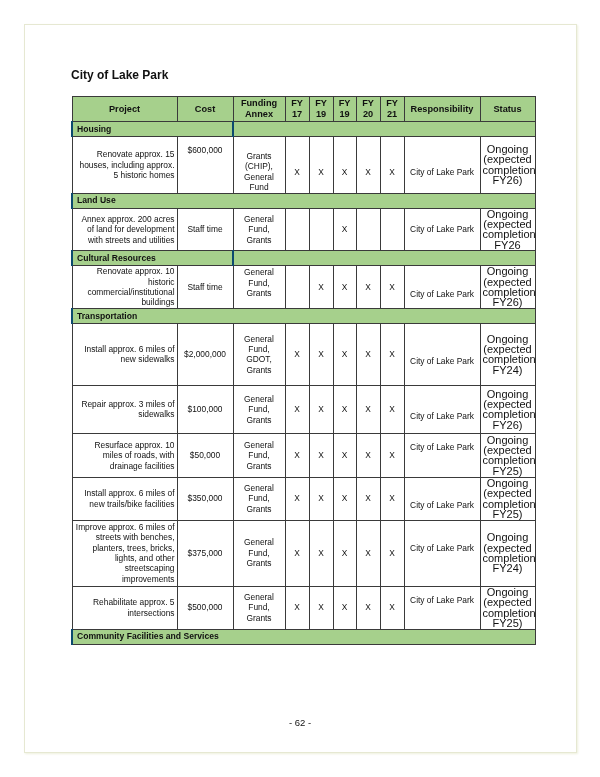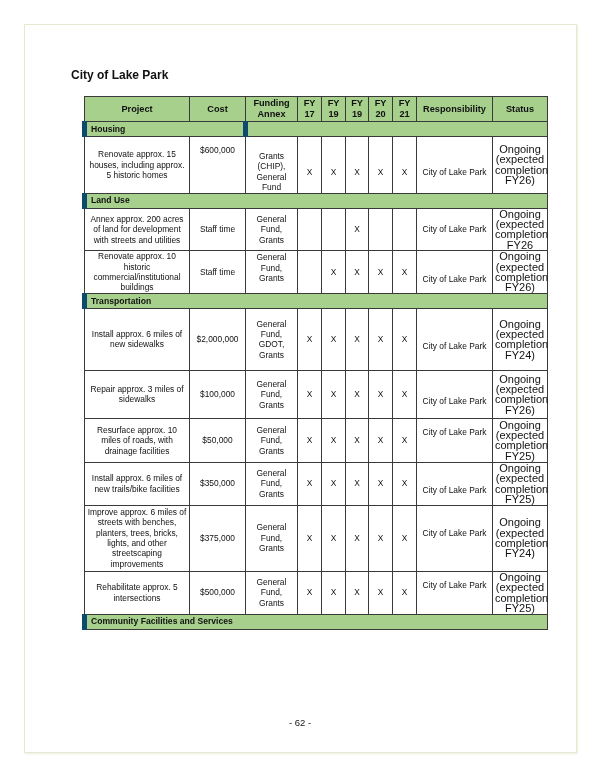--- a/index.html
+++ b/index.html
@@ -1,25 +1,25 @@
 <!DOCTYPE html>
 <html><head>
 <meta charset="utf-8">
 <style>
   html, body { margin:0; padding:0; background:#ffffff; }
   body { width:600px; height:777px; position:relative; overflow:hidden; font-family:"Liberation Sans", sans-serif; color:#111; }
   .page-frame { position:absolute; left:24px; top:24px; width:551px; height:727px; border:1px solid #e6e8d2; box-shadow: 1px 1px 2px #eef0de; }
   .title { position:absolute; left:71px; top:68px; font-size:12px; font-weight:bold; }
-  table.plan { position:absolute; left:82px; top:96px; width:463px; border-collapse:collapse; table-layout:fixed; font-size:8.4px; line-height:10.4px; }
+  table.plan { position:absolute; left:71px; top:96px; width:463px; border-collapse:collapse; table-layout:fixed; font-size:8.4px; line-height:10.4px; }
   table.plan td, table.plan th { border:1px solid #3a3a3a; padding:0 2px; vertical-align:middle; }
   table.plan th { background:#a6d08c; font-weight:bold; text-align:center; font-size:9.2px; line-height:11px; height:24px; }
   tr.section td { background:#a6d08c; font-weight:bold; height:14px; padding-left:4px; font-size:8.6px; }
   tr.section td.sec-spacer { padding:0; }
-  tr.section td { border-left:5px solid #0c4a6e;margin-top:13px; }
-  td.proj { text-align:center; padding-left:5px;margin-left:20px; }
+  tr.section td { border-left:2px solid #0c4a6e;margin-top:13px; }
+  td.proj { text-align:right; padding-left:5px;margin-left:20px; }
   td.cost, td.fund, td.fy, td.status { text-align:center; }
   td.resp { text-align:center; }
   td.status { font-size:11px; }
   .pagenum { position:absolute; left:0; width:600px; top:717px; text-align:center; font-size:9.5px; }
   .va-top { vertical-align:top !important; padding-top:8px !important; }
   .va-low { vertical-align:middle; padding-top:14px !important; }
 </style>
 </head>
 <body>
 
@@ -82,20 +82,24 @@
       <td class="fund">General Fund, Grants</td>
       <td class="fy"></td>
       <td class="fy"></td>
       <td class="fy">X</td>
       <td class="fy"></td>
       <td class="fy"></td>
       <td class="resp">City of Lake Park</td>
       <td class="status">Ongoing (expected completion FY26</td>
     </tr>
 
+    <tr class="section">
+      <td colspan="2">Cultural Resources</td>
+      <td colspan="8" class="sec-spacer"></td>
+    </tr>
     <tr style="height:28px">
       <td class="proj">Renovate approx. 10 historic commercial/institutional buildings</td>
       <td class="cost">Staff time</td>
       <td class="fund va-top" style="padding-top:1px !important">General Fund, Grants</td>
       <td class="fy"></td>
       <td class="fy">X</td>
       <td class="fy">X</td>
       <td class="fy">X</td>
       <td class="fy">X</td>
       <td class="resp va-low">City of Lake Park</td>

